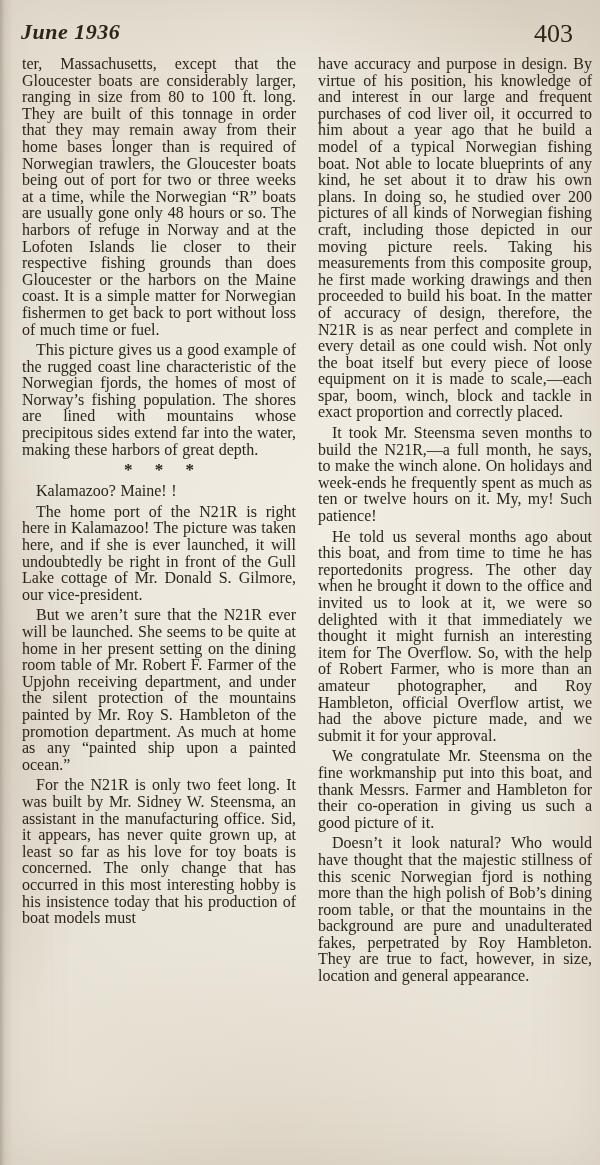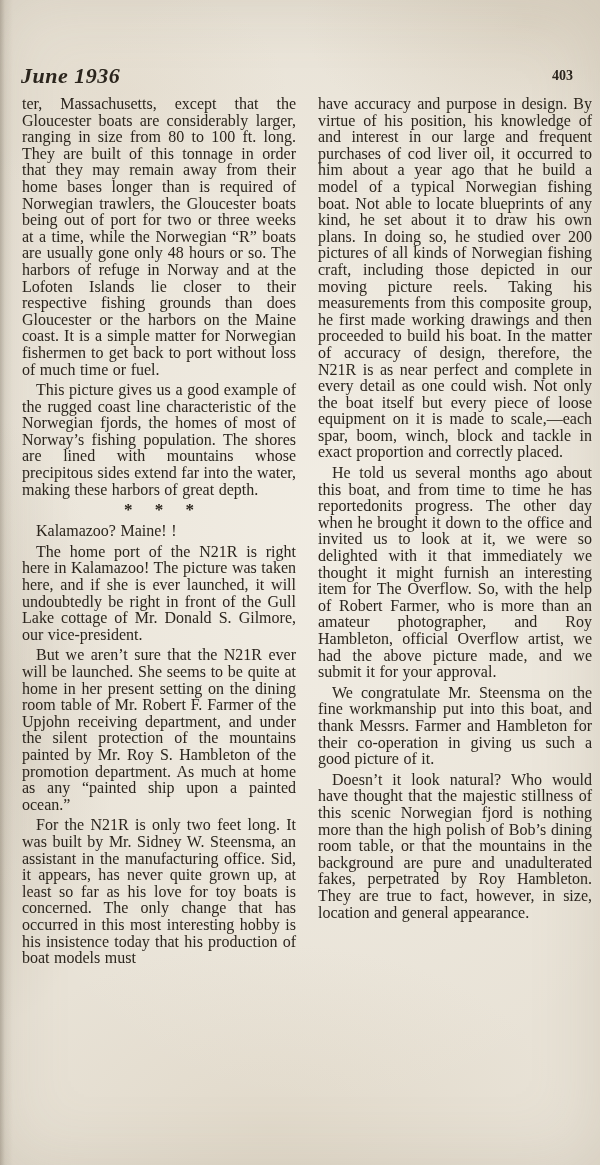--- a/index.html
+++ b/index.html
@@ -19,33 +19,32 @@
       radial-gradient(ellipse 420px 260px at 45% 97%, rgba(208,196,174,0.28), transparent 72%),
       radial-gradient(ellipse 240px 160px at 20% 8%, rgba(214,202,182,0.25), transparent 70%),
       radial-gradient(ellipse 520px 720px at 55% 45%, rgba(249,246,239,0.55), transparent 82%),
       linear-gradient(90deg, rgba(105,95,80,0.38) 0px, rgba(105,95,80,0.10) 5px, rgba(105,95,80,0.0) 13px),
       #e8e2d6;
     box-shadow: inset 0 0 70px rgba(140,125,100,0.20);
   }
   .header {
     display: flex;
     justify-content: space-between;
-    align-items: center;
+    align-items: flex-start;
     padding: 19px 27px 0 21px;
-    margin-top: 44px;
   }
   .issue-date {
     font-style: italic;
     font-weight: bold;
     font-size: 22px;
     letter-spacing: 0.5px;
   }
   .page-number {
-    font-weight: bold;
-    font-size: 14px;
+    font-weight: normal;
+    font-size: 26px;
   }
   .columns {
     display: flex;
     gap: 22px;
     padding: 7px 8px 0 22px;
     height: 1100px;
     overflow: hidden;
   }
   .col {
     width: 274px;
@@ -84,18 +83,19 @@
       <p class="no-indent">ter, Massachusetts, except that the Gloucester boats are considerably larger, ranging in size from 80 to 100 ft. long.  They are built of this tonnage in order that they may remain away from their home bases longer than is required of Norwegian trawlers, the Gloucester boats being out of port for two or three weeks at a time, while the Norwegian “R” boats are usually gone only 48 hours or so.  The harbors of refuge in Norway and at the Lofoten Islands lie closer to their respective fishing grounds than does Gloucester or the harbors on the Maine coast.  It is a simple matter for Norwegian fishermen to get back to port without loss of much time or fuel.</p>
       <p>This picture gives us a good example of the rugged coast line characteristic of the Norwegian fjords, the homes of most of Norway’s fishing population. The shores are lined with mountains whose precipitous sides extend far into the water, making these harbors of great depth.</p>
       <div class="ornament">* * *</div>
       <p>Kalamazoo?  Maine! !</p>
       <p>The home port of the N21R is right here in Kalamazoo!  The picture was taken here, and if she is ever launched, it will undoubtedly be right in front of the Gull Lake cottage of Mr. Donald S. Gilmore, our vice-president.</p>
       <p>But we aren’t sure that the N21R ever will be launched.  She seems to be quite at home in her present setting on the dining room table of Mr. Robert F. Farmer of the Upjohn receiving department, and under the silent protection of the mountains painted by Mr. Roy S. Hambleton of the promotion department.  As much at home as any “painted ship upon a painted ocean.”</p>
       <p>For the N21R is only two feet long.  It was built by Mr. Sidney W. Steensma, an assistant in the manufacturing office.  Sid, it appears, has never quite grown up, at least so far as his love for toy boats is concerned.  The only change that has occurred in this most interesting hobby is his insistence today that his production of boat models must</p>
     </div>
     <div class="col">
       <p class="no-indent">have accuracy and purpose in design.  By virtue of his position, his knowledge of and interest in our large and frequent purchases of cod liver oil, it occurred to him about a year ago that he build a model of a typical Norwegian fishing boat. Not able to locate blueprints of any kind, he set about it to draw his own plans.  In doing so, he studied over 200 pictures of all kinds of Norwegian fishing craft, including those depicted in our moving picture reels.   Taking his measurements from this composite group, he first made working drawings and then proceeded to build his boat.  In the matter of accuracy of design, therefore, the N21R is as near perfect and complete in every detail as one could wish.  Not only the boat itself but every piece of loose equipment on it is made to scale,—each spar, boom, winch, block and tackle in exact proportion and correctly placed.</p>
+      <p>It took Mr. Steensma seven months to build the N21R,—a full month, he says, to make the winch alone.  On holidays and week-ends he frequently spent as much as ten or twelve hours on it.  My, my! Such patience!</p>
       <p>He told us several months ago about this boat, and from time to time he has reportedonits progress.   The other day when he brought it down to the office and invited us to look at it, we were so delighted with it that immediately we thought it might furnish an interesting item for The Overflow. So, with the help of Robert Farmer, who is more than an amateur photographer, and Roy Hambleton, official Overflow artist, we had the above picture made, and we submit it for your approval.</p>
       <p>We congratulate Mr. Steensma on the fine workmanship put into this boat, and thank Messrs. Farmer and Hambleton for their co-operation in giving us such a good picture of it.</p>
       <p>Doesn’t it look natural?  Who would have thought that the majestic stillness of this scenic Norwegian fjord is nothing more than the high polish of Bob’s dining room table, or that the mountains in the background are pure and unadulterated fakes, perpetrated by Roy Hambleton.  They are true to fact, however, in size, location and general appearance.</p>
     </div>
   </div>
 </div>
 
 </body></html>

